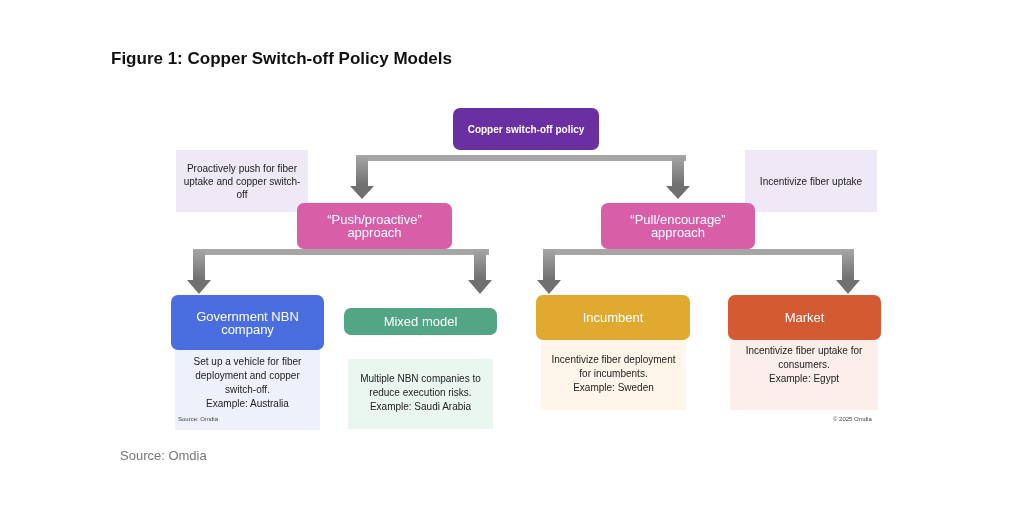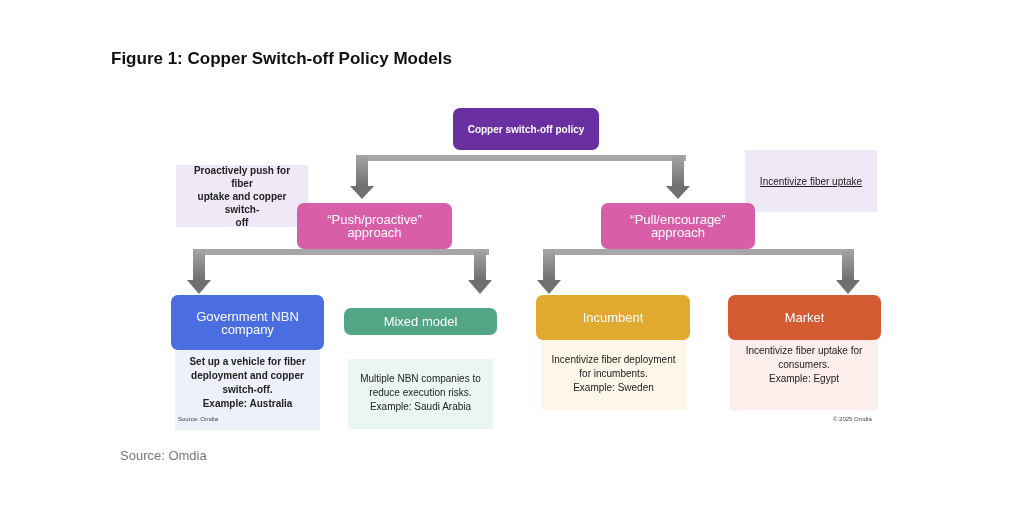--- a/index.html
+++ b/index.html
@@ -54,39 +54,39 @@
     <polygon points="537,280 561,280 549,294" fill="#707070"></polygon>
     <rect x="842" y="249" width="12" height="32" fill="url(#gv)"></rect>
     <polygon points="836,280 860,280 848,294" fill="#707070"></polygon>
   </g>
 </svg>
 
 <div class="node" style="left:453px; top:108px; width:146px; height:42px; background:#6a2fa0; font-weight:bold; font-size:10px;">
   <span>Copper switch-off policy</span>
 </div>
 
-<div class="note" style="left:176px; top:165px; width:132px; height:62px; background:#efe8f7;font-weight:bold;">
+<div class="note" style="left:176px; top:150px; width:132px; height:62px; background:#efe8f7;">
   <span>Proactively push for fiber
 uptake and copper switch-
 off</span>
 </div>
-<div class="note" style="left:745px; top:150px; width:132px; height:62px; background:#efe8f7;text-decoration:underline;">
+<div class="note" style="left:745px; top:150px; width:132px; height:62px; background:#efe8f7;">
   <span>Incentivize fiber uptake</span>
 </div>
 
 <div class="node" style="left:297px; top:203px; width:155px; height:46px; background:#d95ea8;">
   <span>“Push/proactive”
 approach</span>
 </div>
 <div class="node" style="left:601px; top:203px; width:154px; height:46px; background:#d95ea8;">
   <span>“Pull/encourage”
 approach</span>
 </div>
 
-<div class="desc" style="left:175px; top:340px; width:145px; height:90px; background:#eef1fc; padding-top:15px;font-weight:bold;">
+<div class="desc" style="left:175px; top:340px; width:145px; height:90px; background:#eef1fc; padding-top:15px;">
   <span>Set up a vehicle for fiber
 deployment and copper
 switch-off.
 Example: Australia</span>
 </div>
 <div class="node" style="left:171px; top:295px; width:153px; height:55px; background:#4a6ee0;">
   <span>Government NBN company</span>
 </div>
 
 <div class="desc" style="left:348px; top:340px; width:145px; height:70px; background:#eaf7f1; padding-top:13px;margin-top:19px;">

